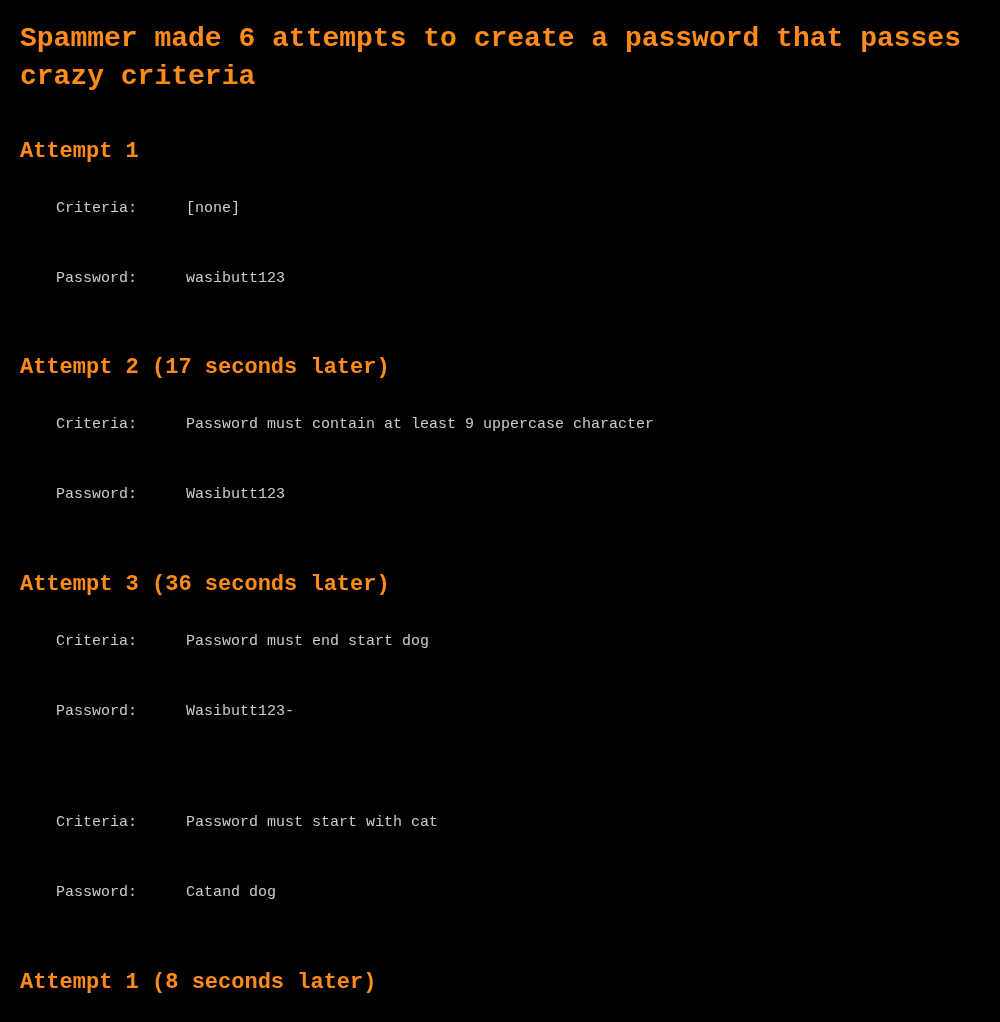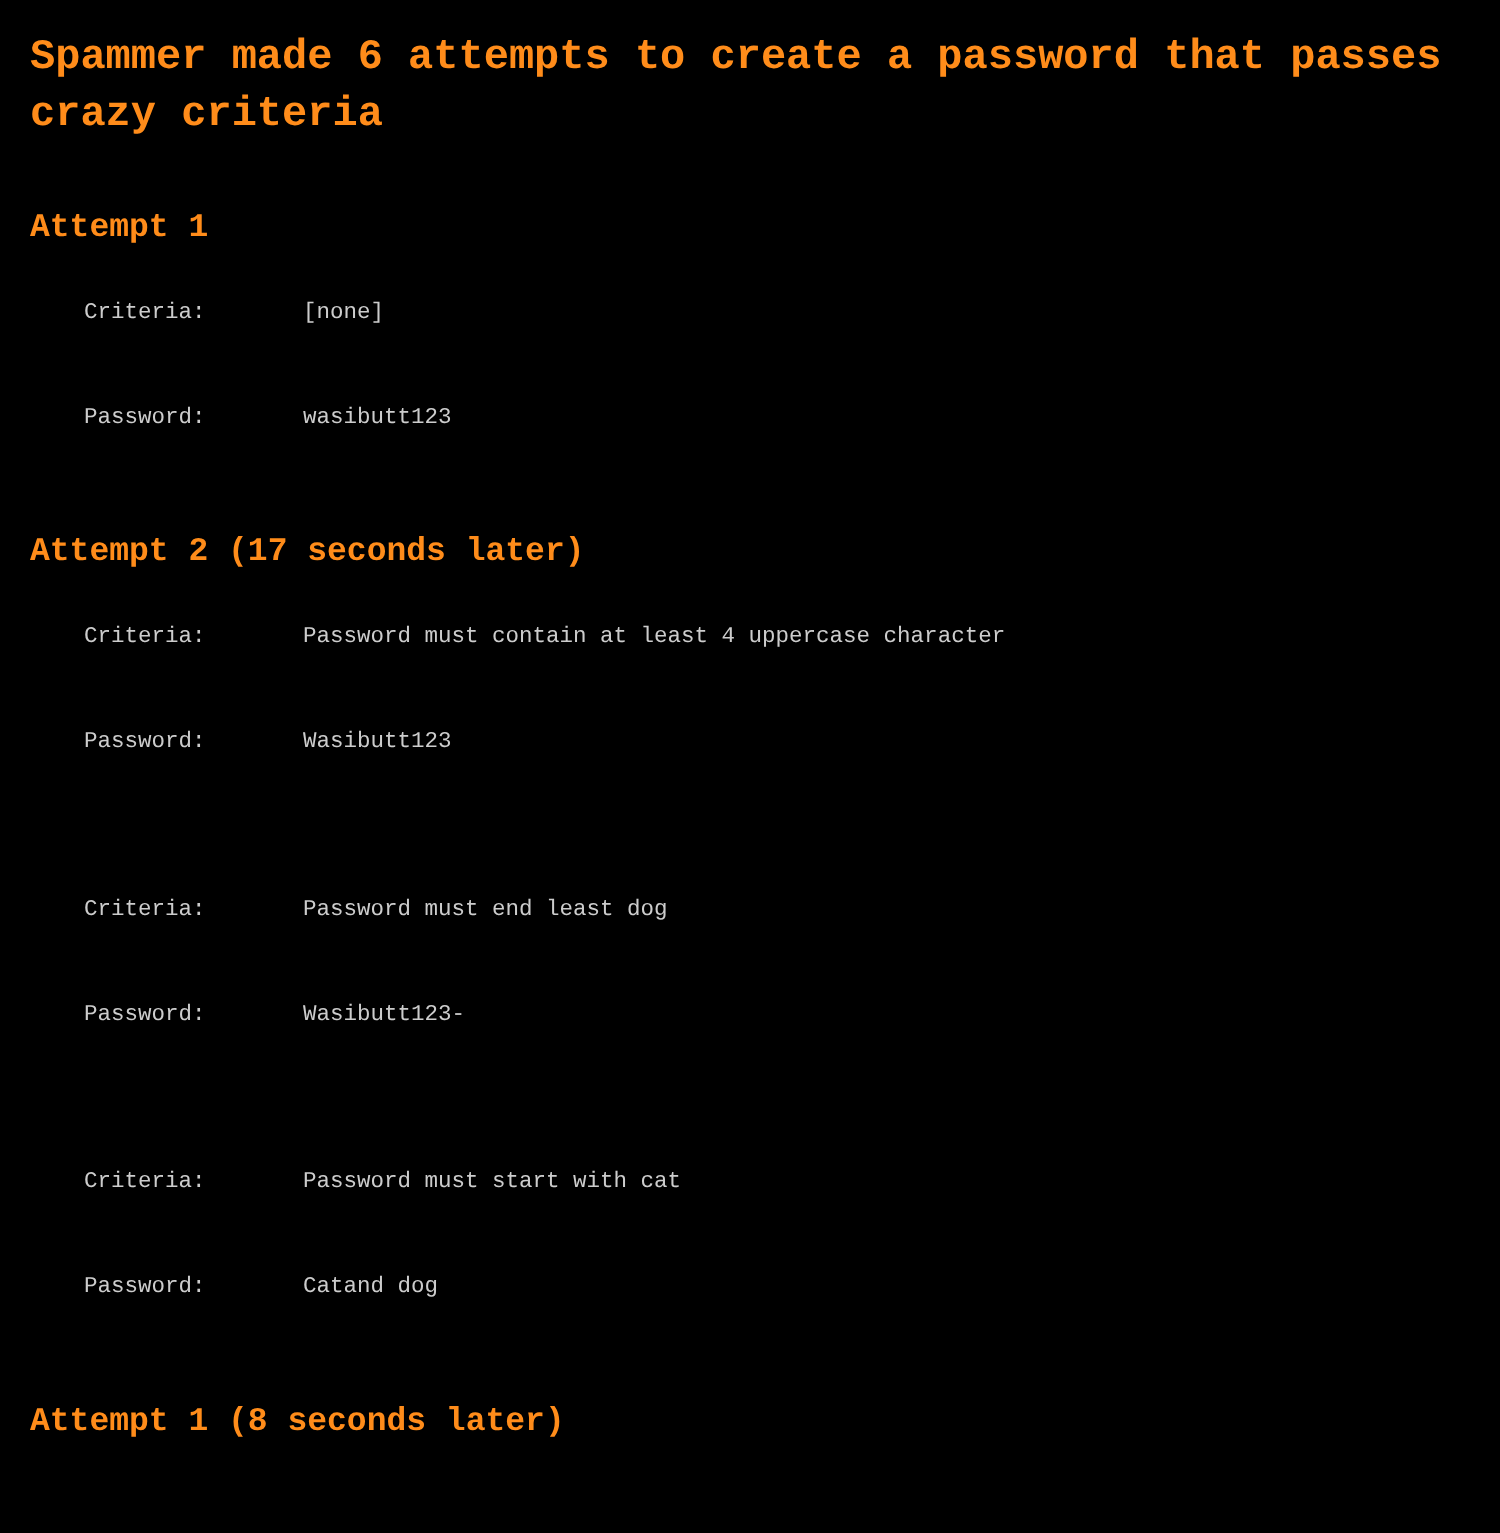--- a/index.html
+++ b/index.html
@@ -39,51 +39,51 @@
       white-space: pre;
     }
     .kv-label {
       display: inline-block;
       width: 130px;
       vertical-align: top;
     }
     .kv-value {
       display: inline-block;
       vertical-align: top;
-      margin-left: 16px;
     }
   </style>
 </head>
 <body>
 
 <h1 class="page-title">Spammer made 6 attempts to create a password that passes crazy criteria</h1>
 
 <div class="attempt-block">
   <h2 class="attempt-heading">Attempt 1</h2>
   <div class="kv-row">
     <span class="kv-label">Criteria:</span><span class="kv-value">[none]</span>
   </div>
   <div class="kv-row">
     <span class="kv-label">Password:</span><span class="kv-value">wasibutt123</span>
   </div>
 </div>
 
 <div class="attempt-block">
   <h2 class="attempt-heading">Attempt 2 (17 seconds later)</h2>
   <div class="kv-row">
-    <span class="kv-label">Criteria:</span><span class="kv-value">Password must contain at least 4 uppercase character</span>
+    <span class="kv-label">Criteria:</span><span class="kv-value">Password must contain at least 9 uppercase character</span>
   </div>
   <div class="kv-row">
     <span class="kv-label">Password:</span><span class="kv-value">Wasibutt123</span>
   </div>
 </div>
 
 <div class="attempt-block">
+  <h2 class="attempt-heading">Attempt 3 (36 seconds later)</h2>
   <div class="kv-row">
-    <span class="kv-label">Criteria:</span><span class="kv-value">Password must end least dog</span>
+    <span class="kv-label">Criteria:</span><span class="kv-value">Password must end start dog</span>
   </div>
   <div class="kv-row">
     <span class="kv-label">Password:</span><span class="kv-value">Wasibutt123-</span>
   </div>
 </div>
 
 <div class="attempt-block">
   <div class="kv-row">
     <span class="kv-label">Criteria:</span><span class="kv-value">Password must start with cat</span>
   </div>

